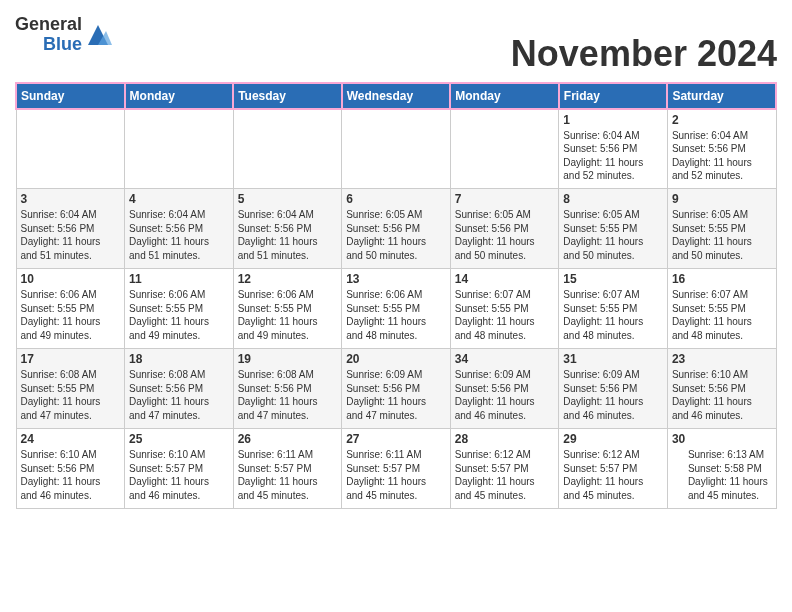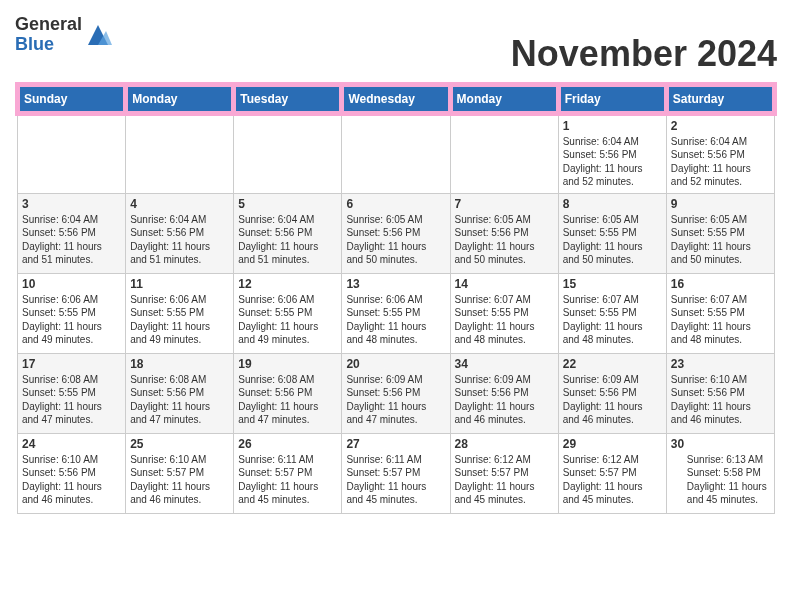--- a/index.html
+++ b/index.html
@@ -23,20 +23,21 @@
     }
     .logo {
       display: flex;
       align-items: center;
       margin-top: 5px;
     }
     .logo-text {
       font-size: 18px;
       font-weight: bold;
       line-height: 1.1;
+      text-align: right;
     }
     .logo-text span.general { color: #333; }
     .logo-text span.blue { color: #2a6db5; }
     .title-block {
       text-align: right;
       margin-top: 24px;
     }
     .title-block h1 {
       font-size: 36px;
       font-weight: bold;
@@ -52,21 +53,21 @@
       width: 100%;
       border-collapse: collapse;
       table-layout: fixed;
     }
     .calendar thead tr th {
       background: #2a6db5;
       color: #fff;
       font-size: 12px;
       font-weight: bold;
       padding: 5px 4px;
-      border: 5px solid #f9a8d4;
+      border: 2px solid #f9a8d4;
       text-align: left;
     }
     .calendar tbody tr td {
       border: 1px solid #ccc;
       vertical-align: top;
       padding: 3px 4px;
       font-size: 10px;
       color: #333;
       height: 80px;
       background: #fff;
@@ -279,21 +280,21 @@
 and 47 minutes.</div>
           </td>
           <td>
             <span class="day-number">34</span>
             <div class="day-info" style="white-space: pre-line;">Sunrise: 6:09 AM
 Sunset: 5:56 PM
 Daylight: 11 hours
 and 46 minutes.</div>
           </td>
           <td>
-            <span class="day-number">22</span>
+            <span class="day-number">31</span>
             <div class="day-info" style="white-space: pre-line;">Sunrise: 6:09 AM
 Sunset: 5:56 PM
 Daylight: 11 hours
 and 46 minutes.</div>
           </td>
           <td>
             <span class="day-number">23</span>
             <div class="day-info" style="white-space: pre-line;">Sunrise: 6:10 AM
 Sunset: 5:56 PM
 Daylight: 11 hours

